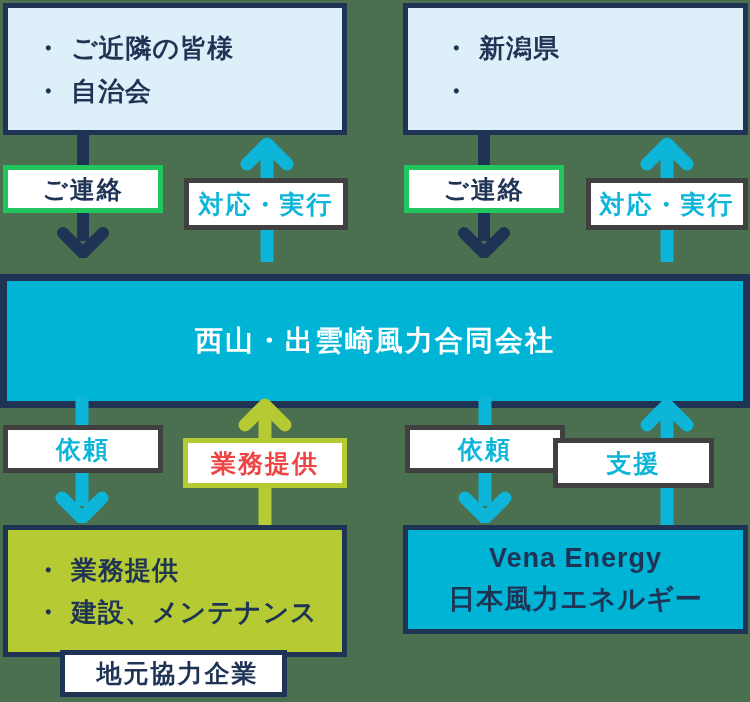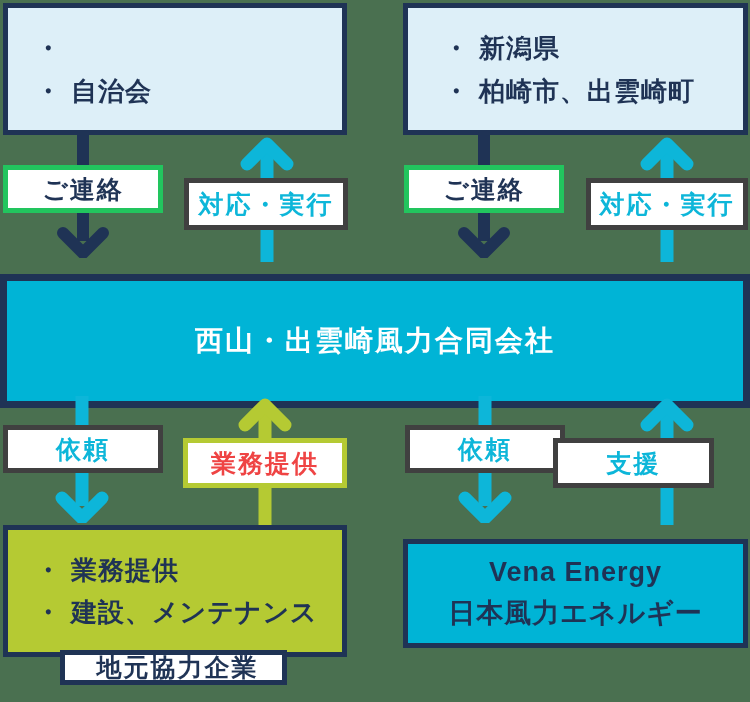--- a/index.html
+++ b/index.html
@@ -64,58 +64,58 @@
   .vena-wrap{align-items:center;gap:11px;}
 </style>
 </head>
 <body>
 
 <div class="stage">
 
   <div class="abs box box-light gap17" style="left:3px;top:3px;width:344px;height:132px;padding-left:27px;">
     <div class="bullet-line">
       <span class="bullet">・</span>
+      <span>ご近隣の皆様</span>
     </div>
     <div class="bullet-line">
       <span class="bullet">・</span>
       <span>自治会</span>
     </div>
   </div>
 
   <div class="abs box box-light gap17" style="left:403px;top:3px;width:345px;height:132px;padding-left:35px;">
     <div class="bullet-line">
       <span class="bullet">・</span>
       <span>新潟県</span>
     </div>
     <div class="bullet-line">
       <span class="bullet">・</span>
-      <span>柏崎市、出雲崎町</span>
     </div>
   </div>
 
   <div class="abs box-company" style="left:0;top:262px;width:750px;height:134px;display:flex;">
     <span>西山・出雲崎風力合同会社</span>
   </div>
 
   <div class="abs box box-green gap16" style="left:3px;top:525px;width:344px;height:132px;padding-left:27px;">
     <div class="bullet-line">
       <span class="bullet">・</span>
       <span>業務提供</span>
     </div>
     <div class="bullet-line">
       <span class="bullet">・</span>
       <span>建設、メンテナンス</span>
     </div>
   </div>
 
-  <div class="abs caption-box" style="left:60px;top:650px;width:227px;height:35px;padding-left:8px;">
+  <div class="abs caption-box" style="left:60px;top:650px;width:227px;height:47px;padding-left:8px;">
     <span>地元協力企業</span>
   </div>
 
-  <div class="abs box box-cyan vena-wrap" style="left:403px;top:539px;width:345px;height:109px;">
+  <div class="abs box box-cyan vena-wrap" style="left:403px;top:525px;width:345px;height:109px;">
     <div class="vena-line">Vena Energy</div>
     <div class="vena-line">日本風力エネルギー</div>
   </div>
 
   <div class="arrow" style="left:55px;top:135px;">
     <svg width="56" height="123" viewBox="0 0 56 123">
       <line x1="28" y1="0" x2="28" y2="106" stroke="#1f3355" stroke-width="12"></line>
       <polyline points="8,98 28,118 48,98" fill="none" stroke="#1f3355" stroke-width="12" stroke-linecap="round" stroke-linejoin="round"></polyline>
     </svg>
   </div>

